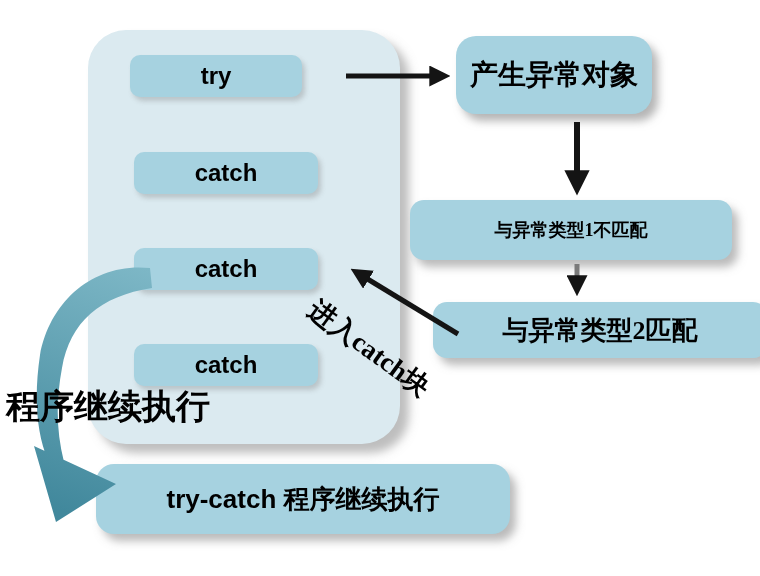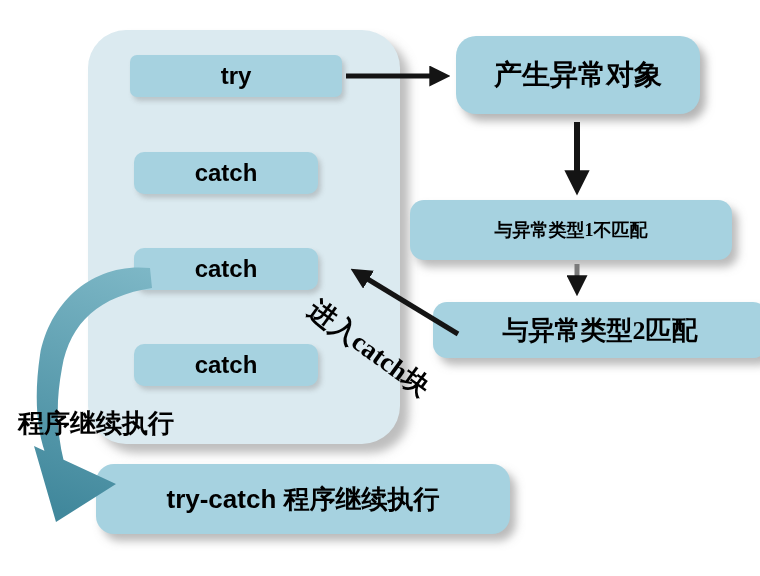--- a/index.html
+++ b/index.html
@@ -24,46 +24,46 @@
     position:absolute;display:flex;align-items:center;justify-content:center;
     background:var(--box_fill,#a6d2e0);
     font-weight:bold;text-align:center;
     z-index:2;
   }
   .innerbox{
     width:184px;height:42px;border-radius:10px;
     font-size:24px;
     box-shadow:3px 4px 5px rgba(110,110,110,.3);
   }
-  #tryBox{left:130px;top:55px;width:212px;border-radius:7px;}
+  #tryBox{left:130px;top:55px;width:172px;}
   #catch1{left:134px;top:152px;}
   #catch2{left:134px;top:248px;}
   #catch3{left:134px;top:344px;}
   .serif{font-family:"Liberation Serif","DejaVu Serif",serif;}
   #excBox{
-    left:456px;top:36px;width:244px;height:78px;border-radius:20px;
+    left:456px;top:36px;width:196px;height:78px;border-radius:20px;
     font-size:28px;box-shadow:6px 7px 8px rgba(120,120,120,.55);
   }
   #type1Box{
     left:410px;top:200px;width:322px;height:60px;border-radius:14px;
     font-size:18px;box-shadow:6px 7px 8px rgba(120,120,120,.5);
   }
   #type2Box{
     left:433px;top:302px;width:334px;height:56px;border-radius:14px;
     font-size:26px;box-shadow:6px 7px 8px rgba(120,120,120,.5);
   }
   #afterBox{
     left:96px;top:464px;width:414px;height:70px;border-radius:18px;
     font-size:26px;box-shadow:6px 7px 8px rgba(120,120,120,.5);
   }
   .floatlabel{
     position:absolute;font-weight:bold;white-space:nowrap;z-index:6;
   }
   #lblTop{left:320px;top:12px;font-size:26px;}
-  #lblCont{left:6px;top:406px;font-size:26px;margin-left:12px;}
+  #lblCont{left:6px;top:384px;font-size:34px;}
   #lblEnter{
     left:322px;top:292px;font-size:27px;
     transform:rotate(36deg);transform-origin:0 0;
   }
   #arrowLayer{
     position:absolute;left:0;top:0;width:760px;height:576px;
     z-index:5;pointer-events:none;
   }
 </style>
 </head>

